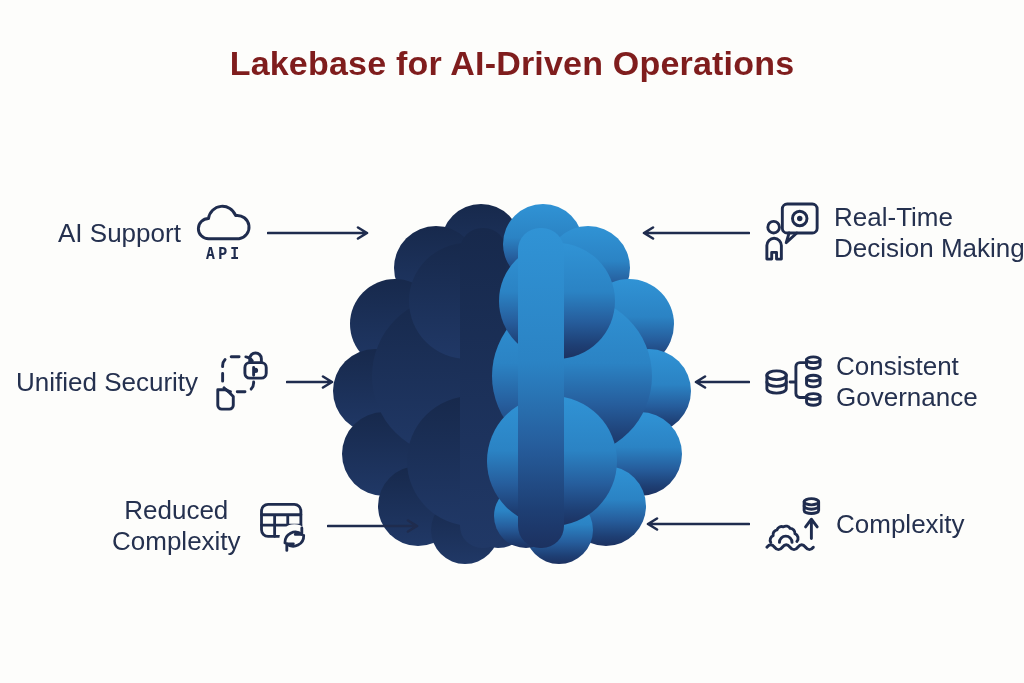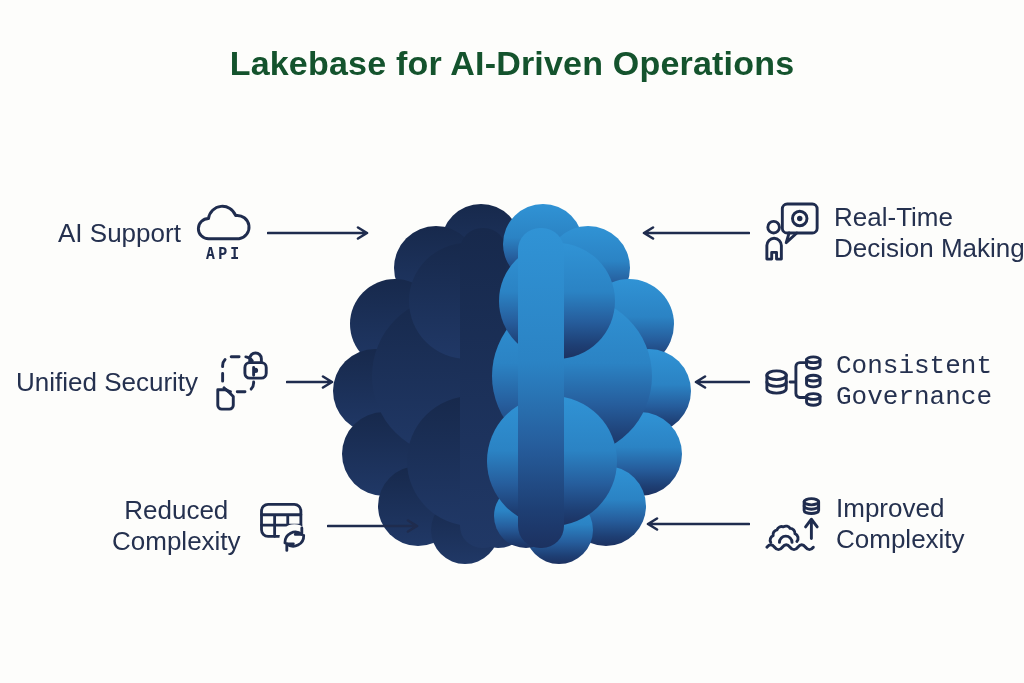--- a/index.html
+++ b/index.html
@@ -4,21 +4,21 @@
 <style>
   html,body { margin:0; padding:0; }
   .canvas {
     position:relative; width:1024px; height:683px;
     background:#fdfdfb; overflow:hidden;
     font-family:"Liberation Sans", sans-serif; color:#25314f;
   }
   .title {
     position:absolute; top:44px; left:0; width:100%;
     text-align:center; font-size:34px; font-weight:bold;
-    color:#14532d; letter-spacing:.2px;
+    color:#7f1d1d; letter-spacing:.2px;
   }
   .row { position:absolute; display:flex; align-items:center; gap:13px; height:76px; }
   .label { font-size:26px; font-weight:500; line-height:31px; white-space:nowrap; color:#25314f; }
   .label span { display:block; }
   .t-center { text-align:center;margin-left:44px; }
   .t-right  { text-align:left; }
   .t-left   { text-align:left; }
   .ic  { stroke:#1f2c4e; stroke-width:3; fill:none; stroke-linecap:round; stroke-linejoin:round; }
   .icf { fill:#1f2c4e; stroke:none; }
   .arrow path { stroke:#1f2c4e; stroke-width:2.6; fill:none; stroke-linecap:round; stroke-linejoin:round; }
@@ -154,21 +154,21 @@
       <circle class="icf" cx="38" cy="19" r="2.8"></circle>
       <circle class="ic" cx="11" cy="28" r="6"></circle>
       <path class="ic" d="M4 61 v-14 a7.5 7.5 0 0 1 15 0 v14 h-5 v-7 h-5 v7 z"></path>
     </svg>
     <div class="label t-left">
       <span>Real-Time</span>
       <span>Decision Making</span>
     </div>
   </div>
 
-  <div class="row" style="left:694px; top:344px;font-family:Liberation Mono, monospace;">
+  <div class="row" style="left:694px; top:344px;">
     <svg class="arrow" width="56" height="18" viewBox="0 0 56 18">
       <path d="M55 9 H2 M11 3.5 L2 9 L11 14.5"></path>
     </svg>
     <svg width="60" height="58" viewBox="0 0 62 60">
       <ellipse class="ic" cx="14" cy="23" rx="10" ry="4.5"></ellipse>
       <path class="ic" d="M4 23 v14 a10 4.5 0 0 0 20 0 v-14"></path>
       <path class="ic" d="M4 30 a10 4.5 0 0 0 20 0"></path>
       <path class="ic" d="M44 10 h-6 a4 4 0 0 0 -4 4 v28 a4 4 0 0 0 4 4 h6 M34 30 h-6"></path>
       <ellipse class="ic" cx="52" cy="7" rx="7" ry="3"></ellipse>
       <path class="ic" d="M45 7 v6 a7 3 0 0 0 14 0 v-6"></path>
@@ -190,18 +190,17 @@
     <svg width="60" height="60" viewBox="0 0 62 62">
       <ellipse class="ic" cx="50" cy="8" rx="7.5" ry="3.2"></ellipse>
       <path class="ic" d="M42.5 8 v9 a7.5 3.2 0 0 0 15 0 v-9"></path>
       <path class="ic" d="M42.5 12.5 a7.5 3.2 0 0 0 15 0"></path>
       <path class="ic" d="M50 46 V28 M44 34 l6 -8 l6 8"></path>
       <path class="ic" d="M8 50 a5 5 0 0 1 2.5 -7 a5 5 0 0 1 4 -6 a5 5 0 0 1 6.5 -3 a5 5 0 0 1 7 1.5 a5 5 0 0 1 5 5.5 a5 5 0 0 1 2 8"></path>
       <path class="ic" d="M17 50 a6.5 6.5 0 0 1 13 0"></path>
       <path class="ic" d="M4 55 q4 -5 8 0 t8 0 t8 0 t8 0 t8 0 t8 0"></path>
     </svg>
     <div class="label t-left">
-      <span>Improved</span>
       <span>Complexity</span>
     </div>
   </div>
 
 </div>
 
 </body></html>

